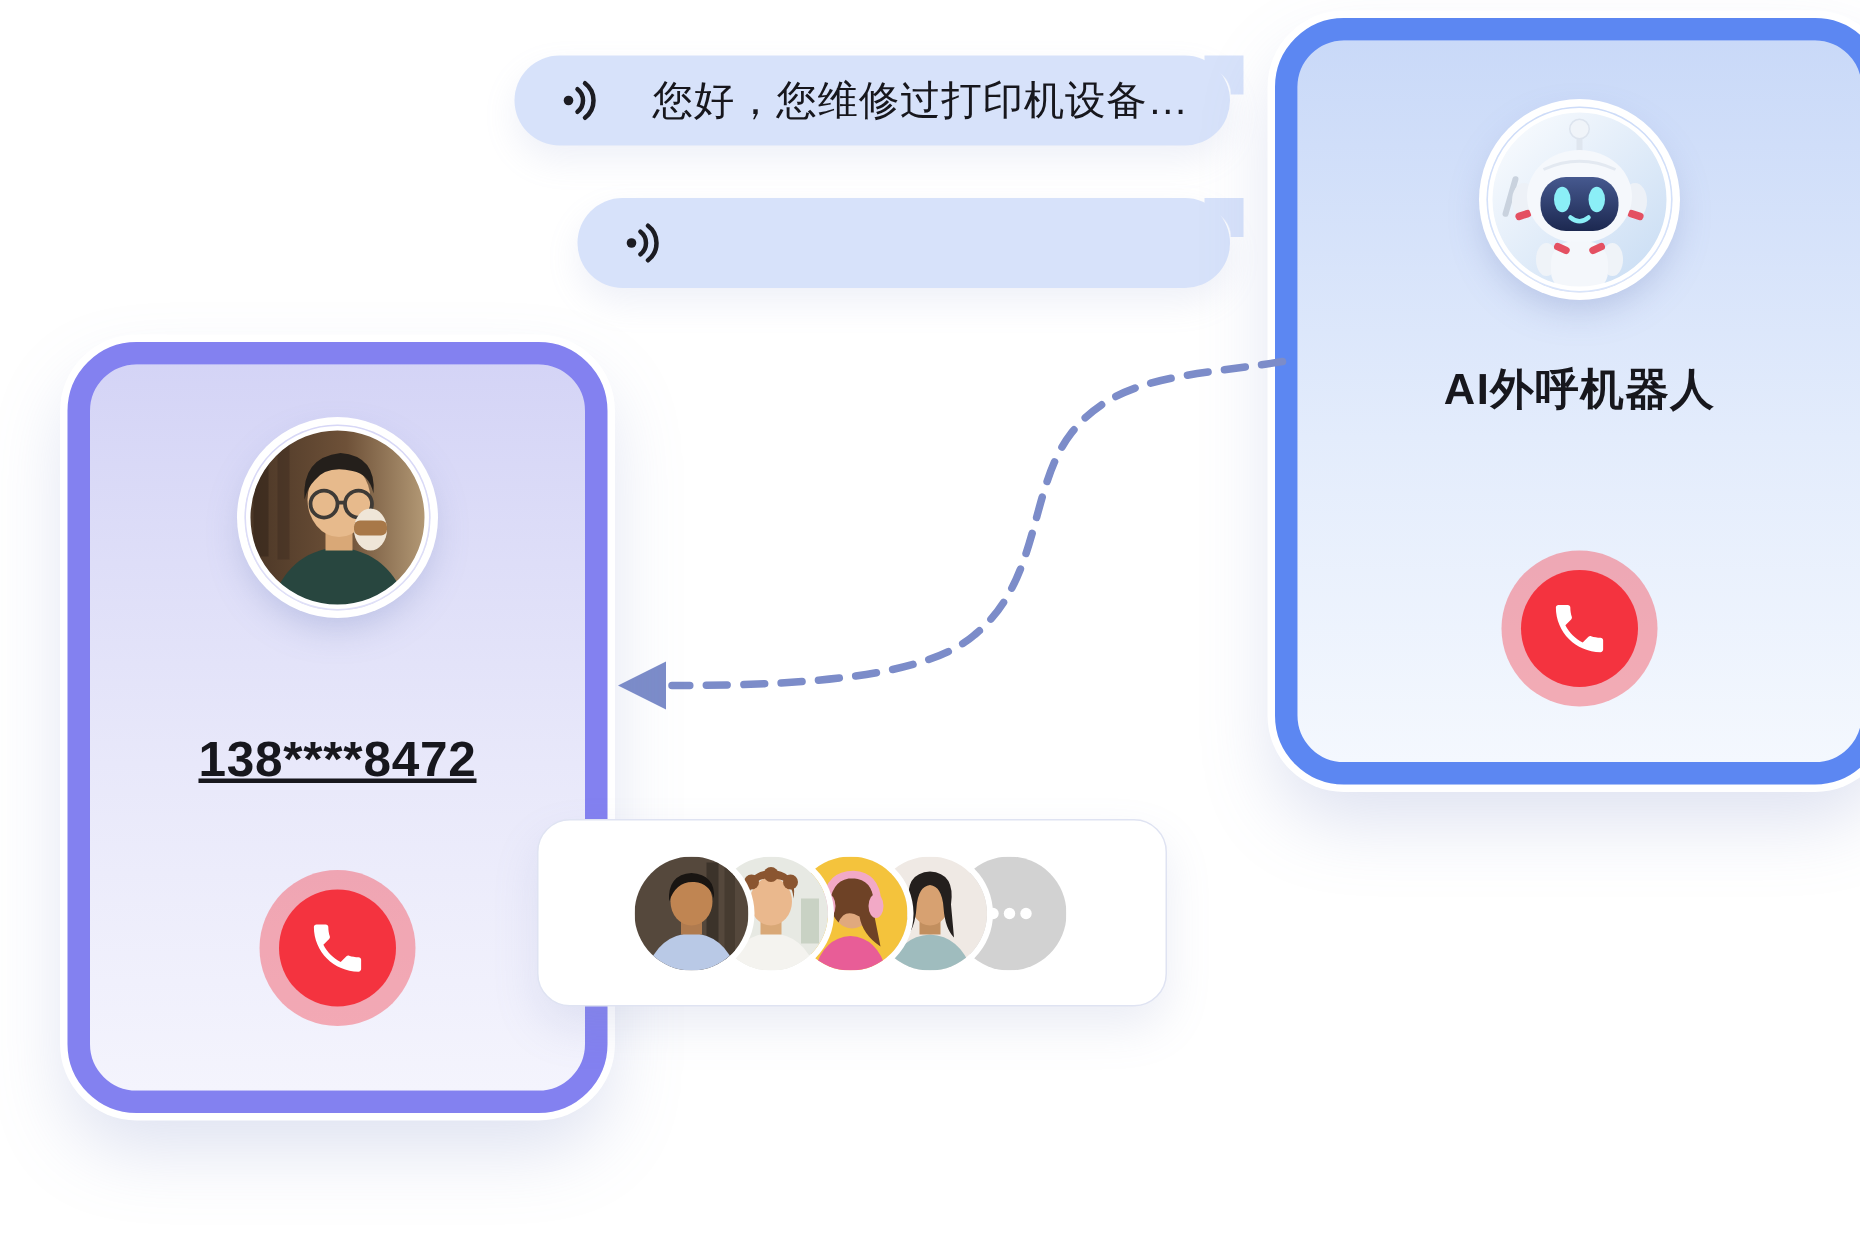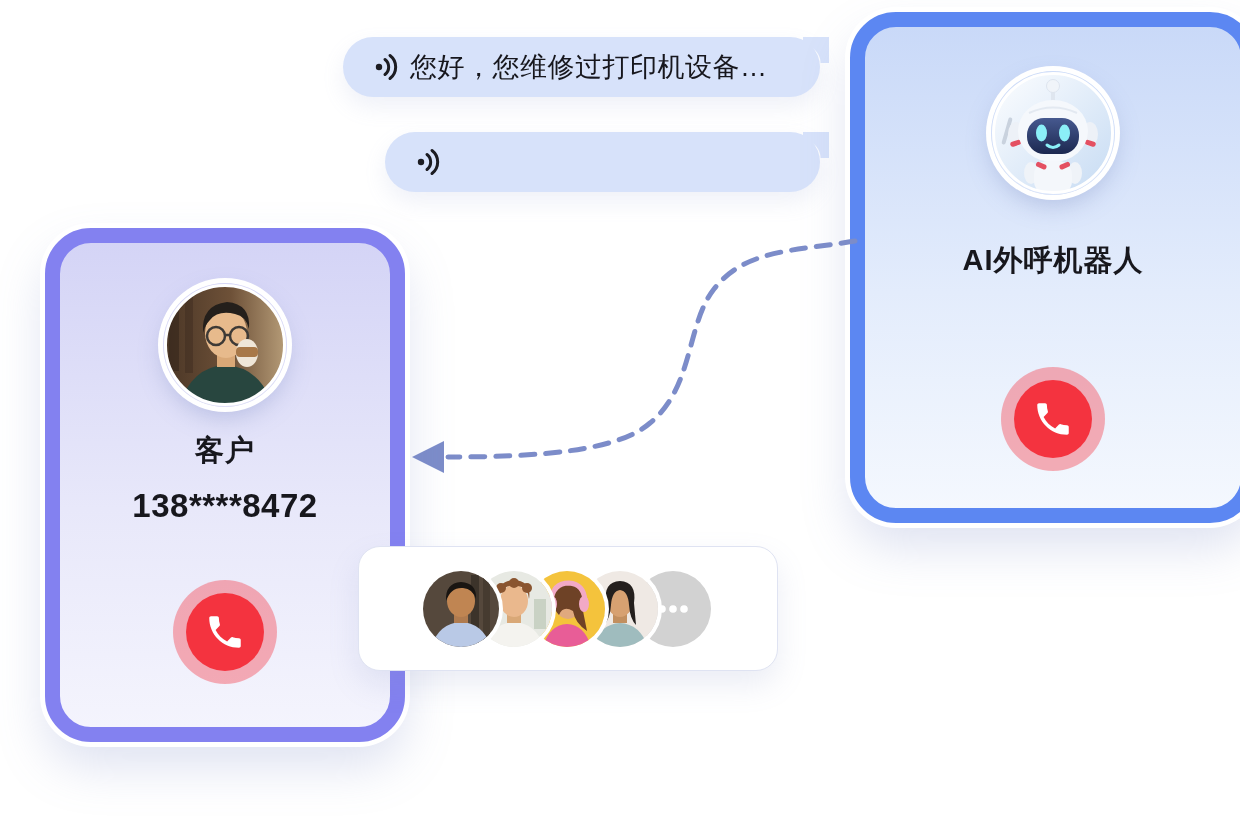--- a/index.html
+++ b/index.html
@@ -3,21 +3,21 @@
 <meta charset="utf-8">
 <style>
   html,body{margin:0;padding:0;background:#ffffff;}
   .stage{
     position:relative;width:1240px;height:840px;overflow:hidden;background:#ffffff;
     font-family:"Liberation Sans","DejaVu Sans",sans-serif;color:#17171d;
   }
   
   .bubble{
     position:absolute;height:60px;background:#D7E2FA;border-radius:30px;
-    display:flex;align-items:center;gap:7px;padding:0 26px 0 30px;box-sizing:border-box;
+    display:flex;align-items:center;gap:32px;padding:0 26px 0 30px;box-sizing:border-box;
     box-shadow:0 10px 22px rgba(140,155,205,.14);
   }
   .bubble::after{
     content:"";position:absolute;top:0;right:-9px;width:26px;height:26px;
     background:radial-gradient(circle at 0 100%, rgba(0,0,0,0) 17px, #D7E2FA 18px);
   }
   .bubble-1{left:343px;top:37px;width:477px;}
   .bubble-2{left:385px;top:132px;width:435px;}
   .bubble-text{font-size:27px;font-weight:500;letter-spacing:.5px;white-space:nowrap;}
   .sound-icon{flex:0 0 auto;width:30px;height:30px;}
@@ -43,21 +43,21 @@
   .card-robot .big-avatar{top:44px;}
   .card-customer .big-avatar{top:40px;}
   .card-title{
     position:absolute;left:0;width:100%;text-align:center;
     font-size:29px;font-weight:700;line-height:44px;letter-spacing:1px;
   }
   .card-robot .card-title{top:211px;}
   .card-customer .card-title{top:185px;}
   .card-number{
     position:absolute;left:0;top:240px;width:100%;text-align:center;
-    font-size:33px;font-weight:700;line-height:46px;letter-spacing:.5px;
+    font-size:33px;font-weight:700;line-height:46px;letter-spacing:.5px;text-decoration:underline;
   }
   
   .call-btn{
     position:absolute;left:50%;transform:translateX(-50%);
     width:104px;height:104px;border-radius:50%;background:rgba(244,60,72,.40);
     display:flex;align-items:center;justify-content:center;border:none;padding:0;cursor:pointer;
   }
   .card-robot .call-btn{top:340px;}
   .card-customer .call-btn{top:337px;}
   .call-btn-inner{
@@ -182,21 +182,20 @@
           <path d="M40 50 Q38 22 64 19 Q88 21 86 46 Q83 33 72 31 Q55 27 47 37 Q42 42 40 50 Z" fill="#241F1B"></path>
           <circle cx="53" cy="53" r="9" fill="none" stroke="#3E3A36" stroke-width="2.5"></circle>
           <circle cx="76" cy="53" r="9" fill="none" stroke="#3E3A36" stroke-width="2.5"></circle>
           <line x1="62" y1="52" x2="67" y2="52" stroke="#3E3A36" stroke-width="2.5"></line>
           <ellipse cx="84" cy="70" rx="11" ry="14" fill="#EFE6D8"></ellipse>
           <rect x="73" y="64" width="22" height="10" rx="4" fill="#A87848"></rect>
         </g>
         <circle cx="62" cy="62" r="59.5" fill="none" stroke="#FFFFFF" stroke-width="3"></circle>
       </svg>
     </div>
-    <div class="card-title">客户</div>
     <div class="card-number">138****8472</div>
     <button class="call-btn">
       <span class="call-btn-inner">
         <svg viewBox="0 0 24 24">
           <path fill="#ffffff" d="M6.62 10.79c1.44 2.83 3.76 5.14 6.59 6.59l2.2-2.21c.27-.27.67-.36 1.02-.24 1.12.37 2.33.57 3.57.57.55 0 1 .45 1 1V20c0 .55-.45 1-1 1-9.39 0-17-7.61-17-17 0-.55.45-1 1-1h3.5c.55 0 1 .45 1 1 0 1.25.2 2.45.57 3.57.11.35.03.74-.25 1.02l-2.2 2.2z"></path>
         </svg>
       </span>
     </button>
   </div>
 

